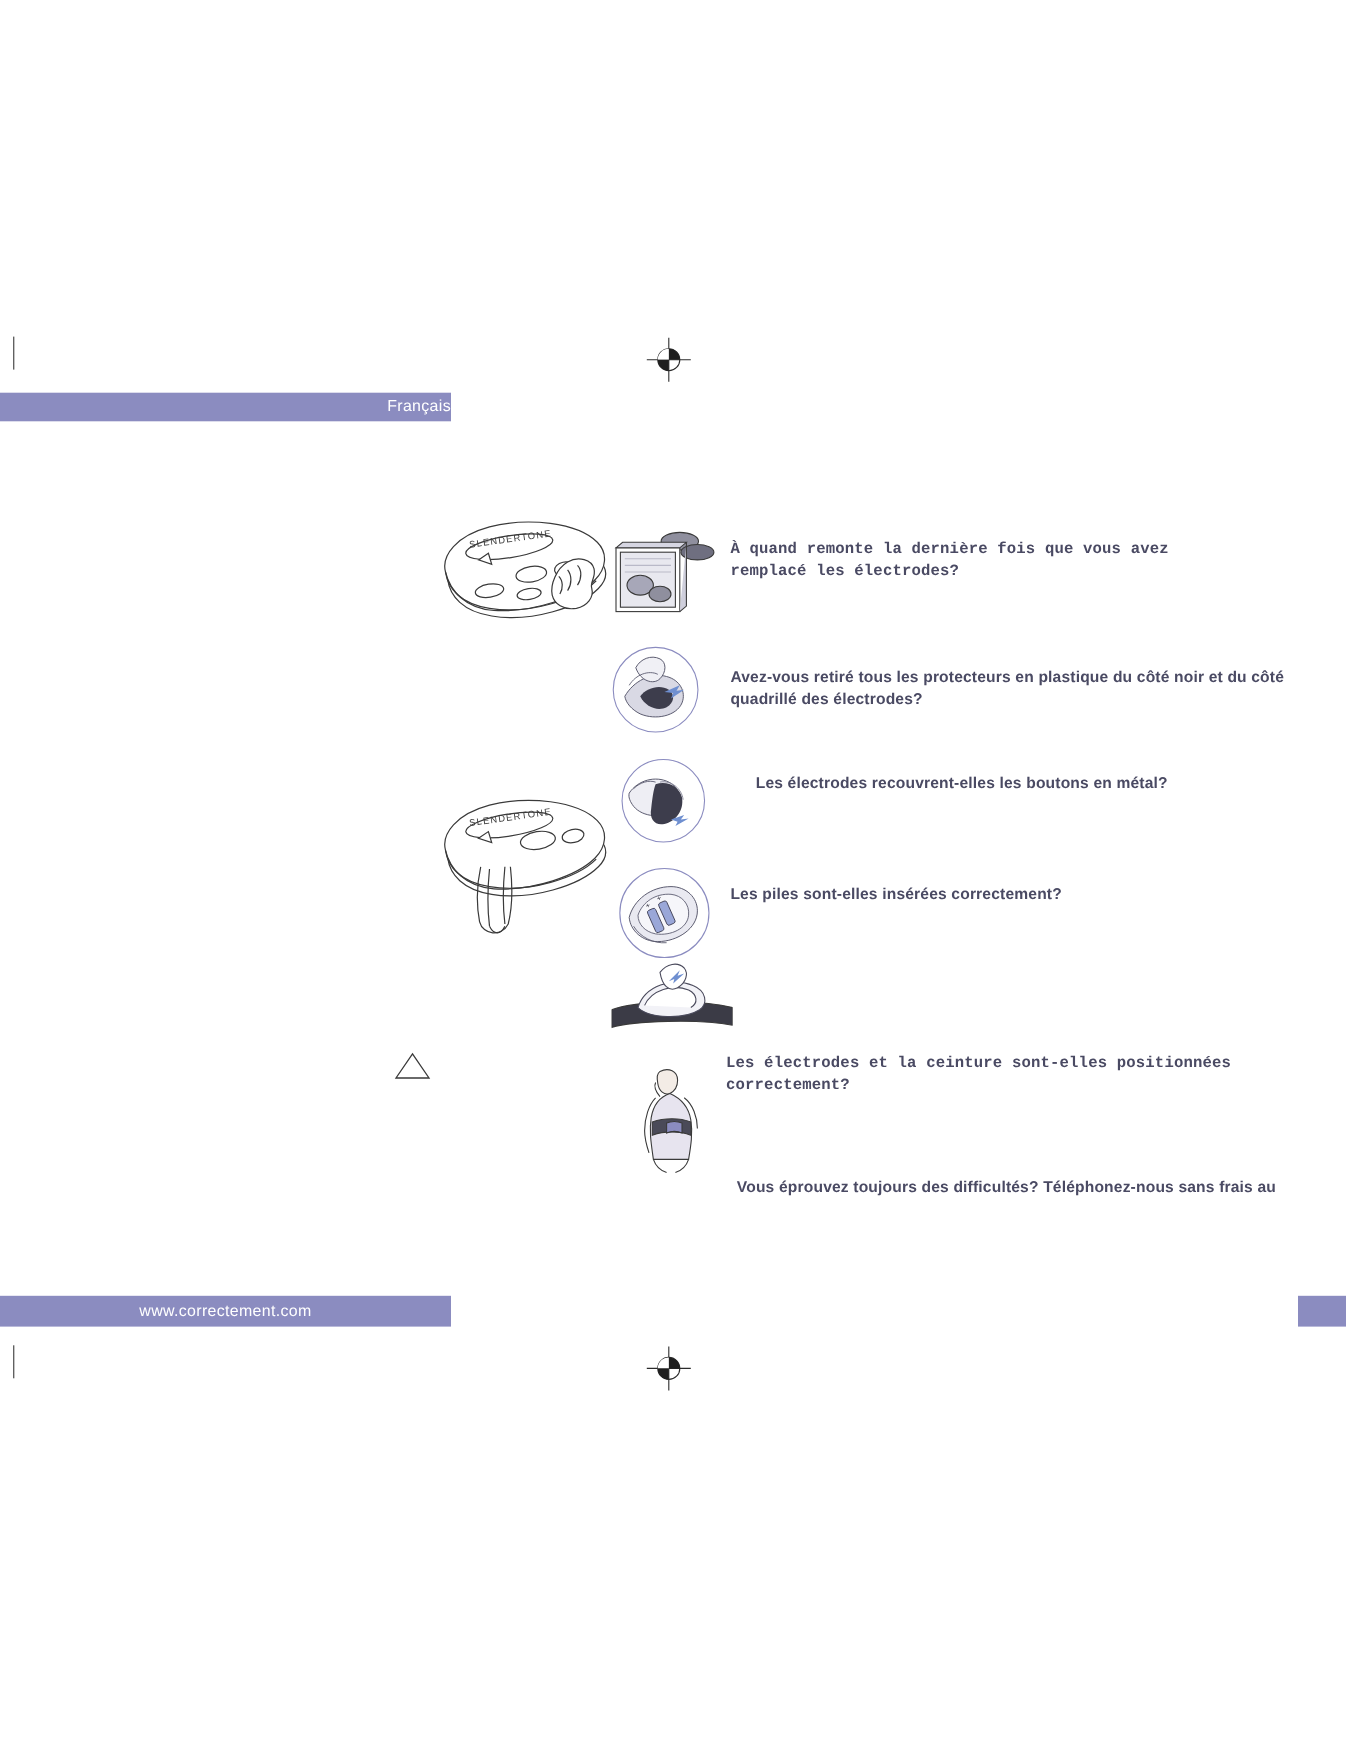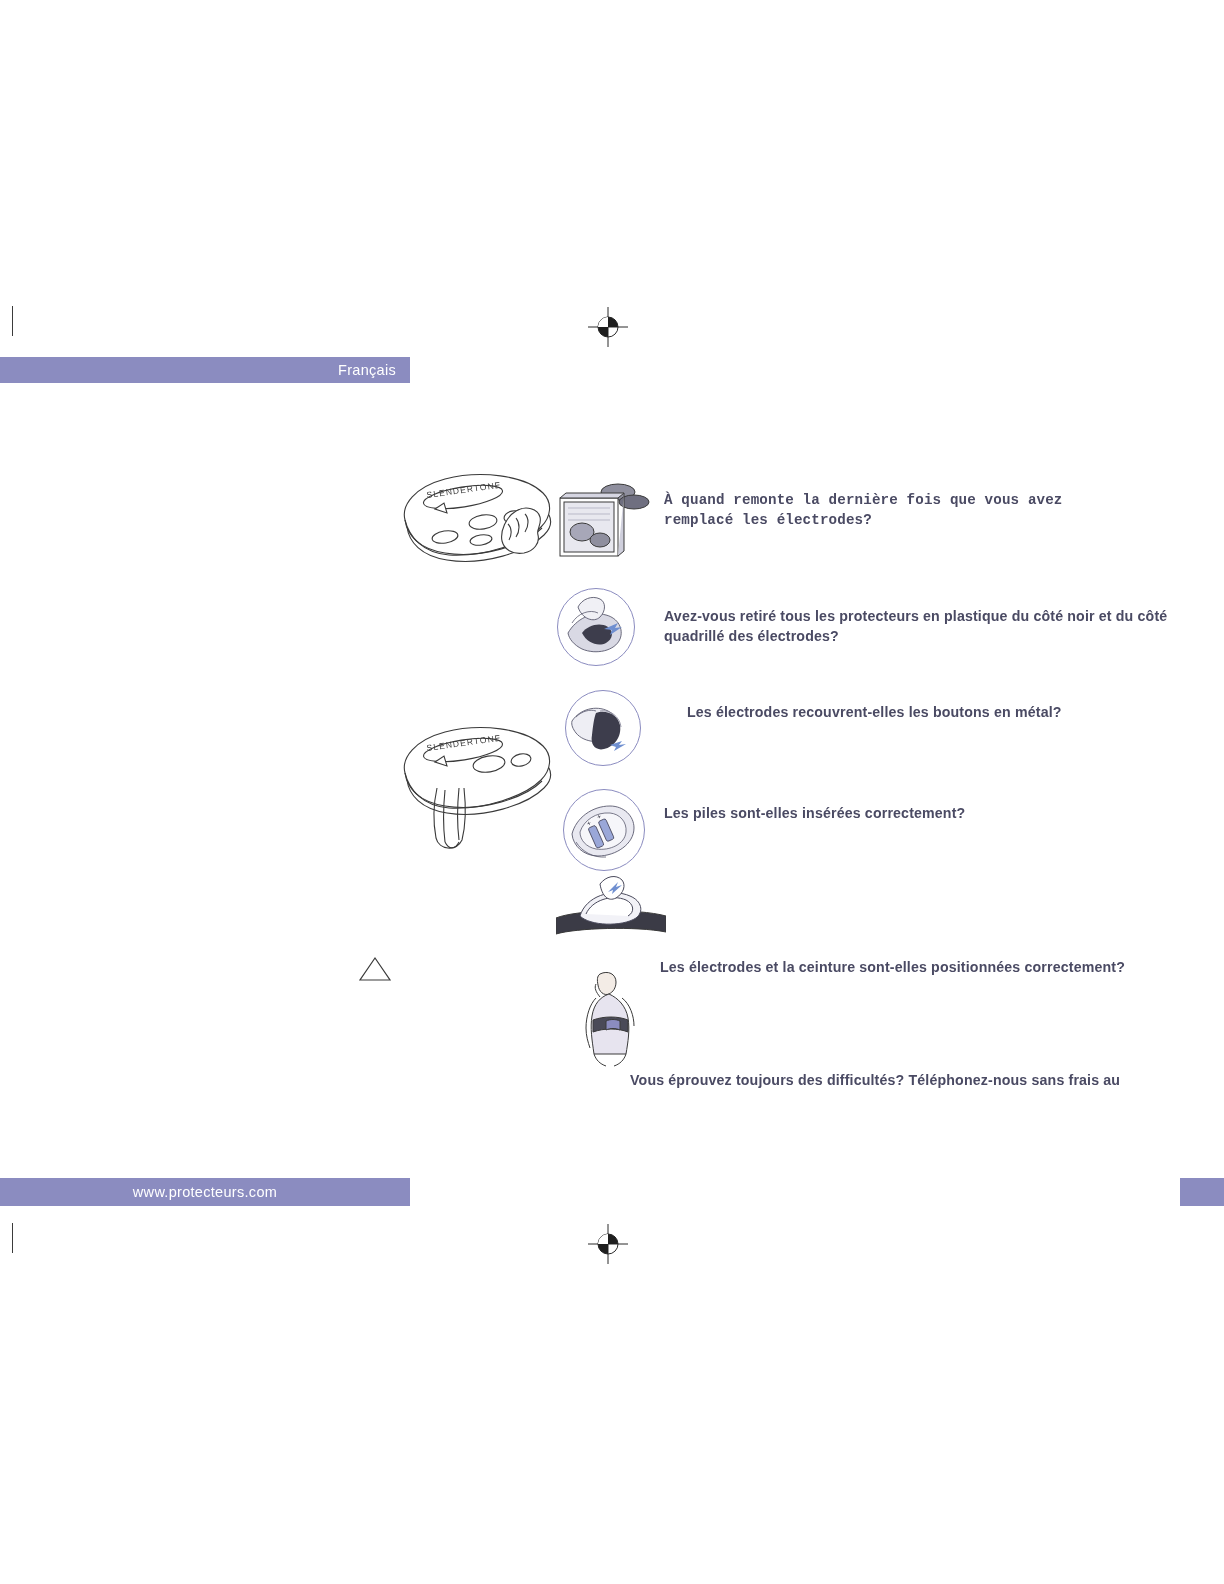--- a/index.html
+++ b/index.html
@@ -33,21 +33,20 @@
     position: absolute;
     background: #8b8cc0;
     display: flex;
     align-items: center;
     justify-content: flex-end;
   }
   .bar-label {
     color: #ffffff;
     font-size: 14.5px;
     letter-spacing: 0.3px;
-    padding-right: 14px;
     font-weight: normal;
   }
   .bar-right-tab {
     position: absolute;
     background: #8b8cc0;
   }
 
   
   .question {
     position: absolute;
@@ -220,22 +219,22 @@
 
   <div class="question" style="left:664px; top:490px; width:470px;font-family:Liberation Mono, monospace;">À quand remonte la dernière fois que vous avez remplacé les électrodes?</div>
 
   <div class="question" style="left:664px; top:606px; width:504px;">Avez-vous retiré tous les protecteurs en plastique du côté noir et du côté quadrillé des électrodes?</div>
 
   <div class="question" style="left:664px; top:702px; width:480px;margin-left:23px;">Les électrodes recouvrent-elles les boutons en métal?</div>
 
   <div class="question" style="left:664px; top:771px; width:460px;margin-top:32px;">Les piles sont-elles insérées correctement?</div>
 
 
-  <div class="question" style="left:660px; top:957px; width:520px;">Les électrodes et la ceinture sont-elles positionnées correctement?</div>
-
-  <div class="question" style="left:630px; top:1070px; width:530px;">Vous éprouvez toujours des difficultés? Téléphonez-nous sans frais au</div>
+  <div class="question" style="left:660px; top:957px; width:520px;font-family:Liberation Mono, monospace;">Les électrodes et la ceinture sont-elles positionnées correctement?</div>
+
+  <div class="question" style="left:630px; top:1070px; width:530px;text-align:right;">Vous éprouvez toujours des difficultés? Téléphonez-nous sans frais au</div>
 
   <div class="bar" style="left:0px; top:1178px; width:410px; height:28px; justify-content:center;">
-    <span class="bar-label" style="padding-right:0;">www.protecteurs.com</span>
+    <span class="bar-label" style="padding-right:0;">www.correctement.com</span>
   </div>
   <div class="bar-right-tab" style="left:1180px; top:1178px; width:44px; height:28px;"></div>
 
 </div>
 
 </body></html>

